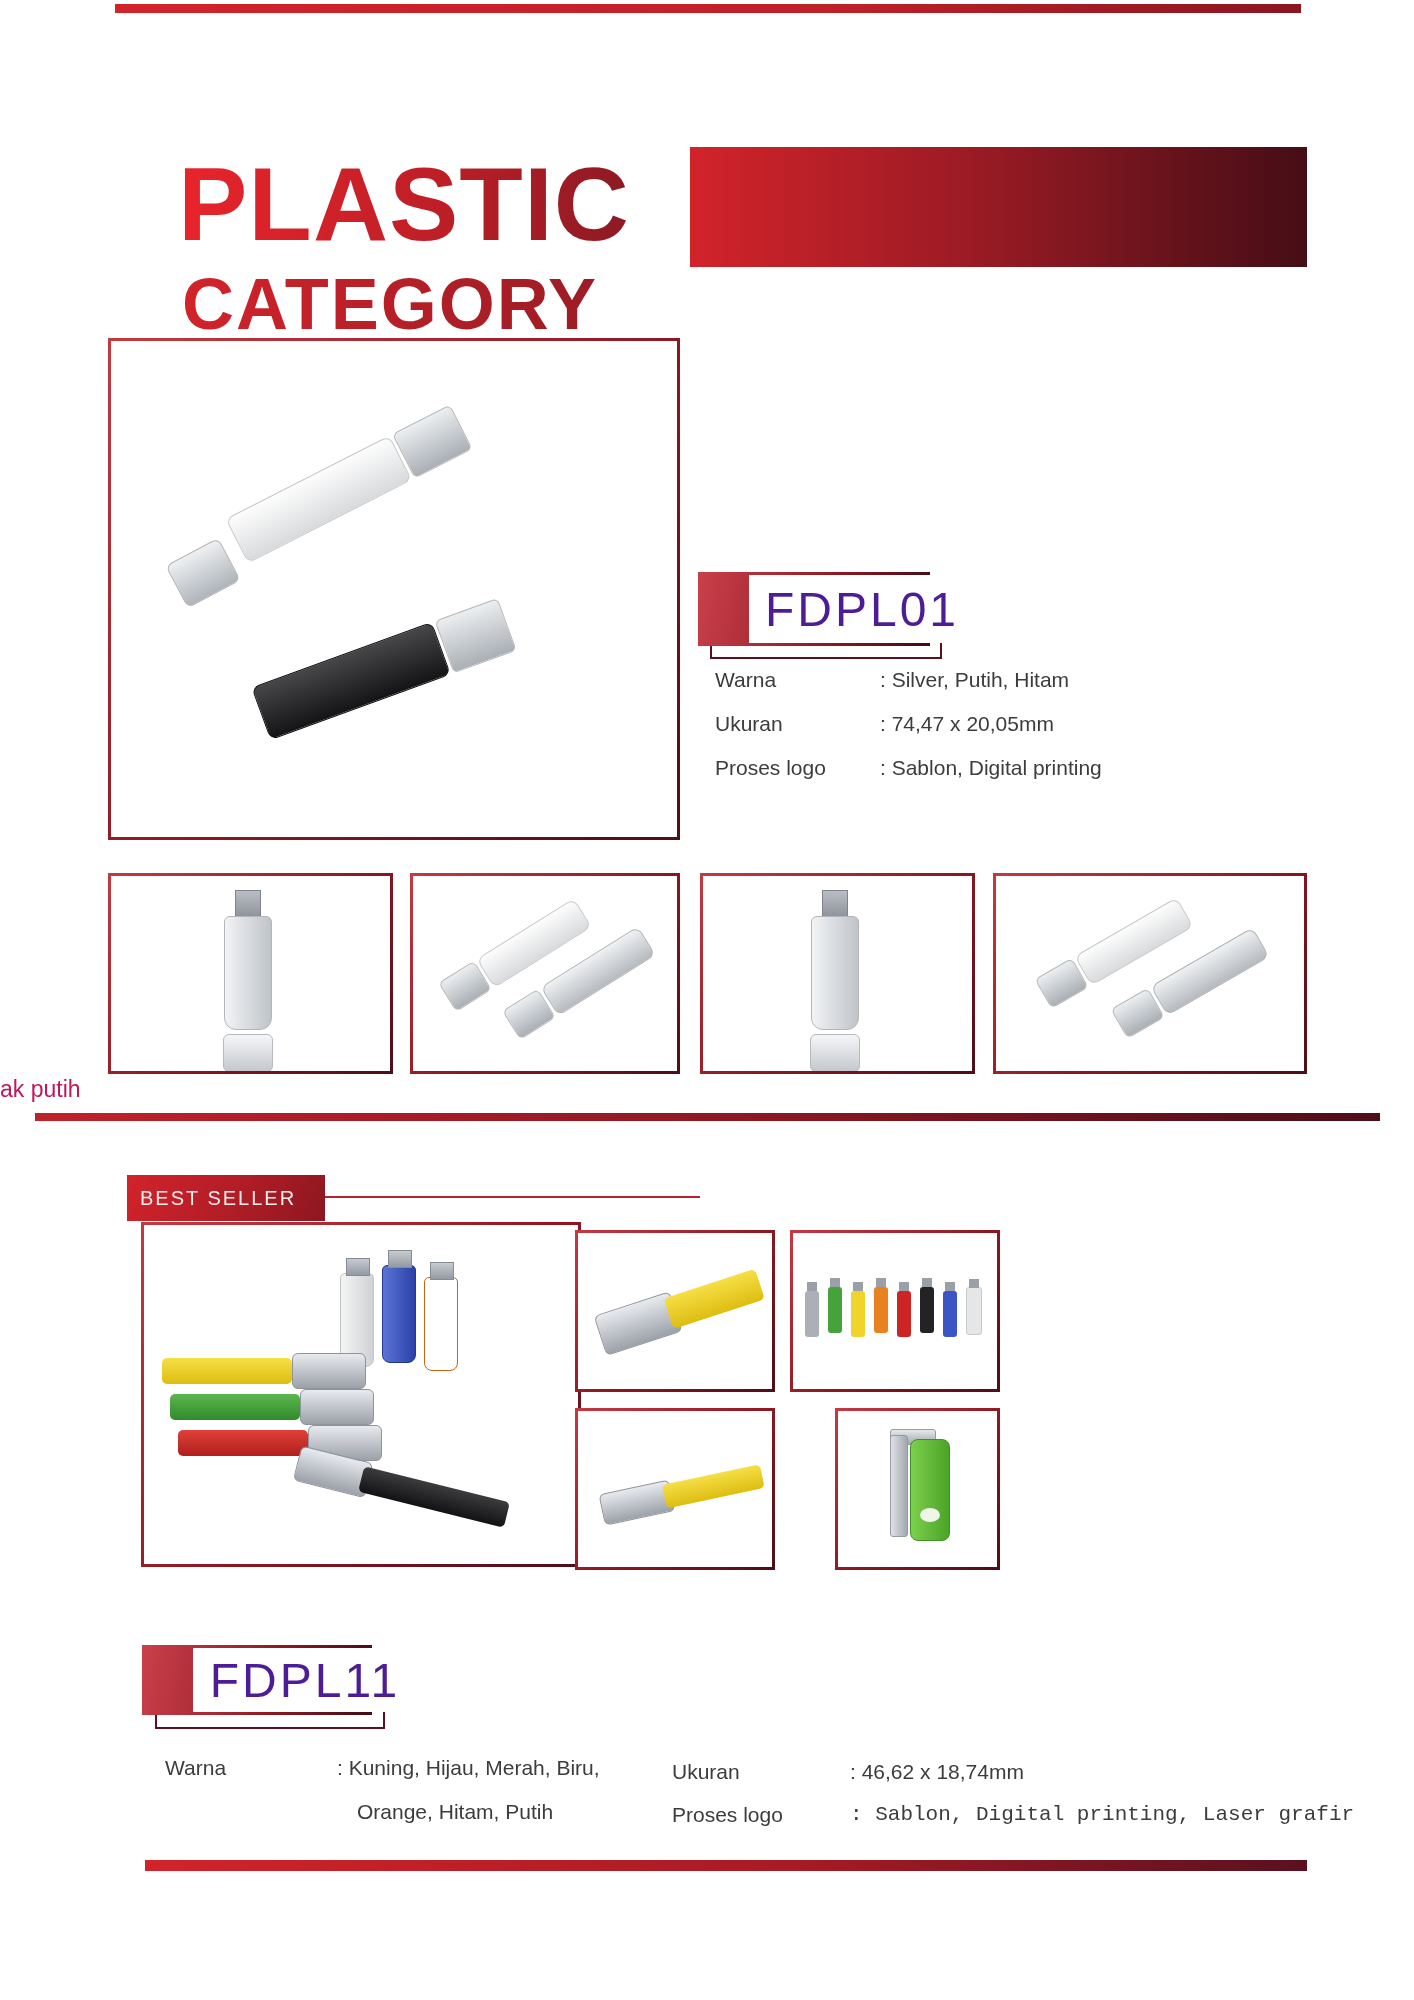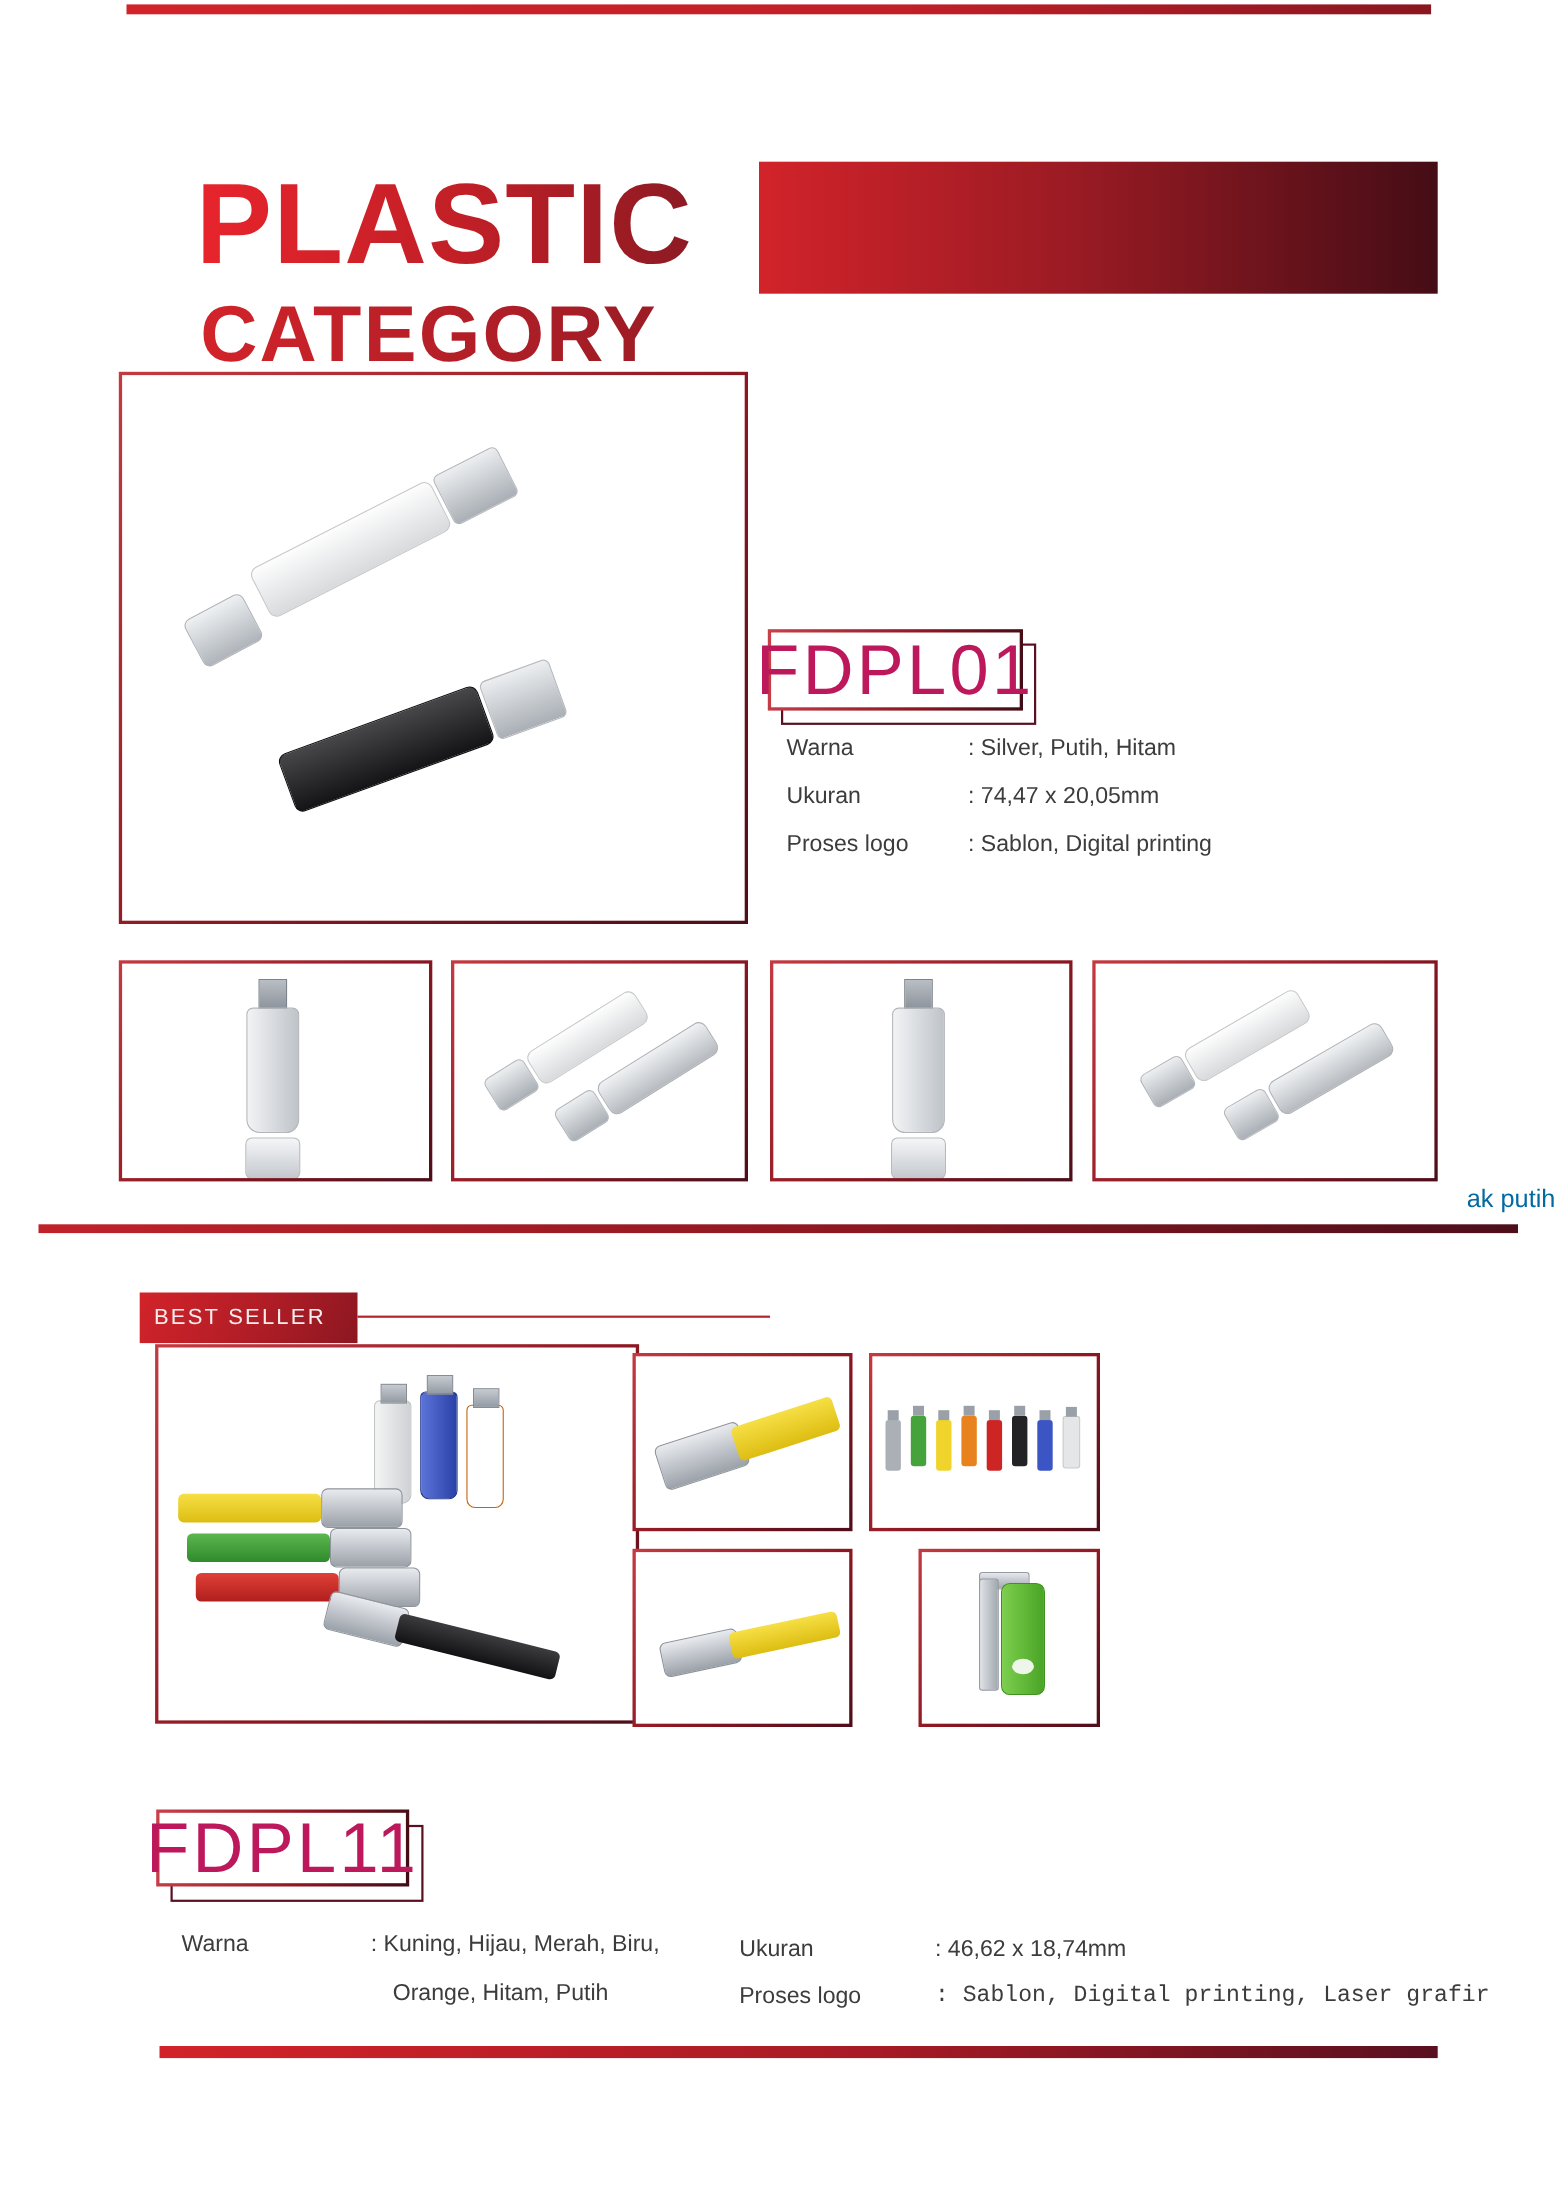--- a/index.html
+++ b/index.html
@@ -21,26 +21,26 @@
           -webkit-background-clip:text;background-clip:text;color:transparent;}
 
   
   .frame{background:linear-gradient(135deg,#c43a41 0%,#8c1721 55%,#4d0e1a 100%);padding:3px;}
   .frame-inner{position:relative;width:100%;height:100%;background:#fff;overflow:hidden;}
 
   
   .code-shadow{border:2px solid #5a1020;background:transparent;}
   .code-box{background:linear-gradient(100deg,#c9404a 0%,#8c1721 60%,#3f0c15 100%);padding:3px;}
   .code-box .code-inner{width:100%;height:100%;background:#fff;display:flex;align-items:center;justify-content:center;
-        font-size:64px;font-weight:500;letter-spacing:3px;color:#be185d;}
+        font-size:48px;font-weight:500;letter-spacing:3px;color:#4c1d95;margin-left:48px;}
 
   
   .spec-label{font-size:21px;color:#3c3c3c;}
   .spec-value{font-size:21px;color:#3c3c3c;}
-  .caption{left:0;top:1076px;width:1414px;text-align:right;font-size:23px;color:#0369a1;}
+  .caption{left:0;top:1076px;width:1414px;text-align:left;font-size:23px;color:#be185d;}
 
   
   .badge{left:127px;top:1175px;width:198px;height:46px;background:linear-gradient(115deg,#d2232a 0%,#b01d26 55%,#8c1721 100%);
          color:#f5eded;font-size:20px;letter-spacing:2px;display:flex;align-items:center;padding-left:13px;box-sizing:border-box;}
   .badge-line{left:325px;top:1196px;width:375px;height:2px;background:#b5252b;}
 
   
   .hdrive{position:absolute;display:flex;gap:3px;}
   .hd-cap{width:25%;background:linear-gradient(#eceef0,#a9afb5);border:1px solid #b4b8bc;border-radius:6px;}
   .hd-body{flex:1;border-radius:8px;}

